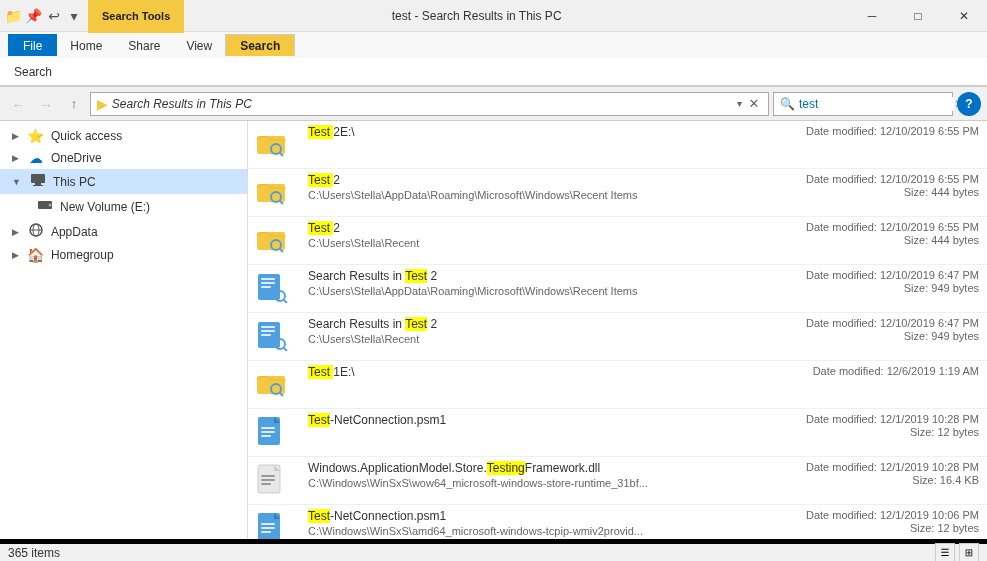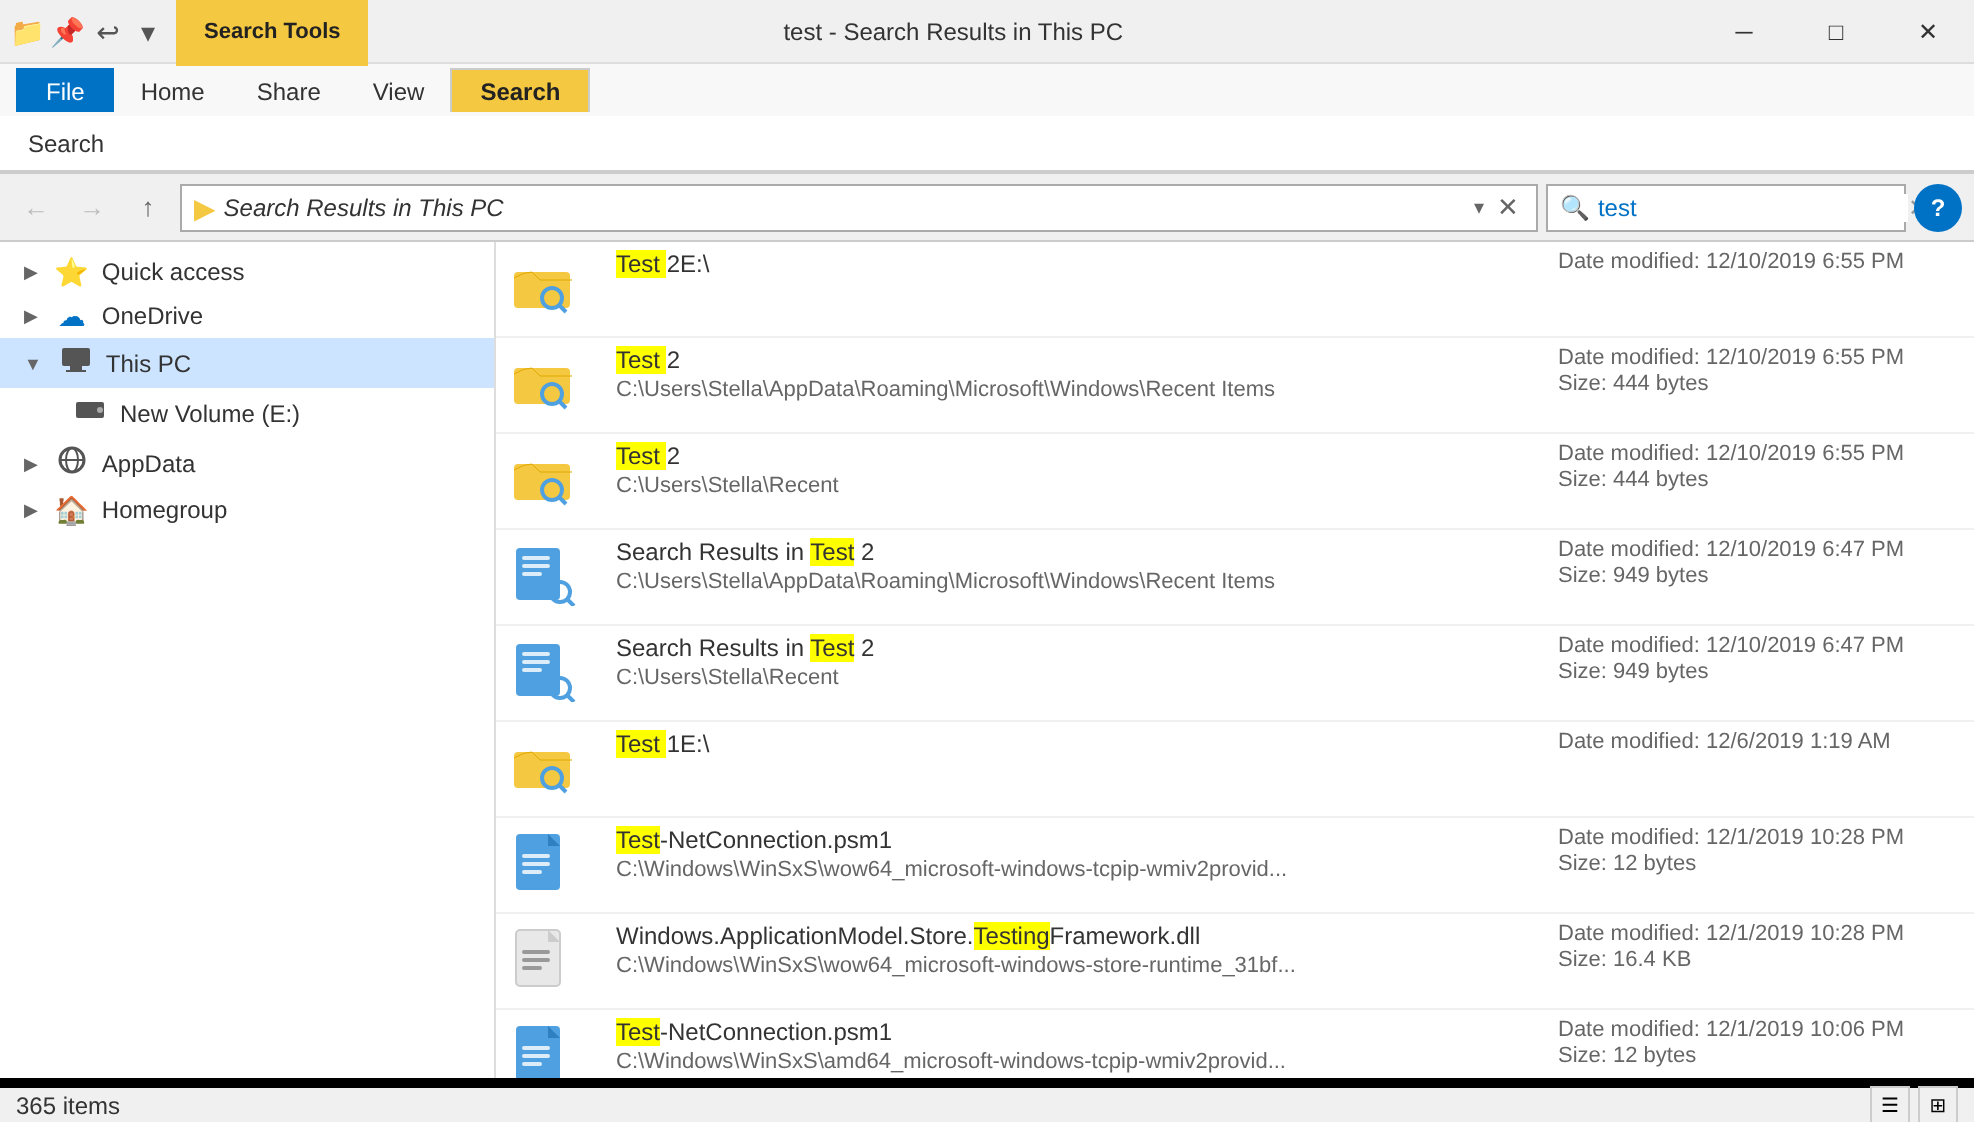--- a/index.html
+++ b/index.html
@@ -234,21 +234,21 @@
       width: 32px; height: 32px;
       margin-right: 8px;
       margin-top: 2px;
       flex-shrink: 0;
       display: flex; align-items: center; justify-content: center;
     }
     .result-info { flex: 1; padding-left: 12px; }
     .result-name { font-size: 12px; color: #333; margin-bottom: 2px; }
     .result-name .highlight { background: #ffff00; color: #333; }
     .result-path { font-size: 11px; color: #666; }
-    .result-meta { font-size: 11px; color: #666; min-width: 200px; }
+    .result-meta { text-align: right; font-size: 11px; color: #666; min-width: 200px; }
     .result-meta-line { margin-bottom: 1px; }
 
     
     .status-bar {
       height: 22px;
       background: #f0f0f0;
       border-top: 5px solid #000000;
       display: flex;
       align-items: center;
       padding: 0 8px;
@@ -497,21 +497,20 @@
         <polygon points="18,2 24,8 18,8" fill="#3080c0"></polygon>
         <rect x="5" y="12" width="14" height="2" rx="1" fill="white" opacity="0.8"></rect>
         <rect x="5" y="16" width="14" height="2" rx="1" fill="white" opacity="0.8"></rect>
         <rect x="5" y="20" width="10" height="2" rx="1" fill="white" opacity="0.8"></rect>
       </svg>
     </div>
     <div class="result-info">
       <div class="result-name">
         <span><span class="highlight">Test</span>-NetConnection.psm1</span>
       </div>
-      <div class="result-path">C:\Windows\WinSxS\wow64_microsoft-windows-tcpip-wmiv2provid...</div>
     </div>
     <div class="result-meta">
     <div class="result-meta-line">Date modified: 12/1/2019 10:28 PM</div>
     <div class="result-meta-line">Size: 12 bytes</div>
   </div>
   </div>
       <div class="result-item">
     <div class="result-icon">
       <svg width="32" height="32" viewBox="0 0 32 32">
         <rect x="2" y="2" width="22" height="28" rx="2" fill="#e8e8e8" stroke="#ccc" stroke-width="1"></rect>

